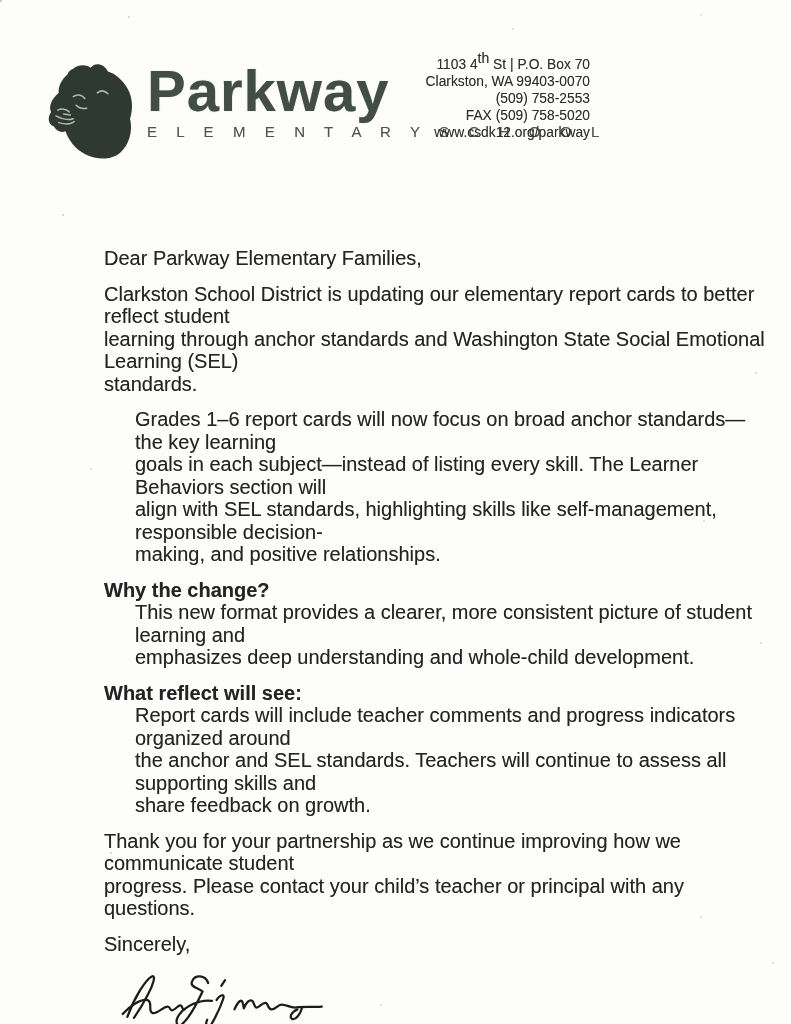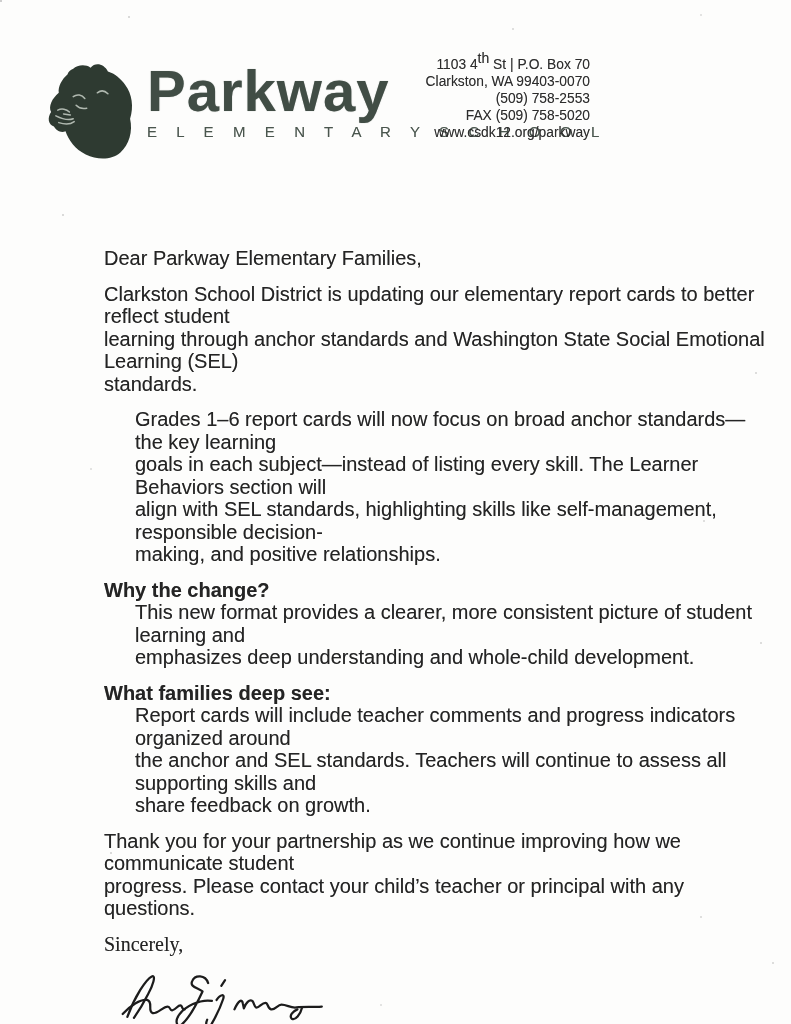--- a/index.html
+++ b/index.html
@@ -39,21 +39,21 @@
   .letter{
     position:absolute;left:104px;top:247px;width:665px;
     font-size:20px;line-height:22.5px;
     color:#242424;
     text-shadow:0 0 .4px rgba(0,0,0,.35);
   }
   .letter p{margin:0 0 13px 0;white-space:pre-line;}
   .letter .heading{font-weight:bold;}
   .section{margin:0 0 13px 0;}
   .section .body-lines{white-space:pre-line;margin-left:31px;}
-  .signoff{margin:0;font-family:Liberation Serif, serif;}
+  .signoff{margin:0;}
   .signature{display:block;margin:2px 0 0 8px;}
   .sig-name{margin:0;text-align:right;}
   
   .speckles{
     position:absolute;left:0;top:0;width:2px;height:2px;border-radius:50%;
     background:rgba(90,90,90,.38);
     box-shadow:
       128px 16px 0 rgba(100,100,100,.30),
       512px 28px 0 rgba(100,100,100,.25),
       700px 14px 0 rgba(100,100,100,.22),
@@ -134,21 +134,21 @@
 making, and positive relationships.</div>
     </div>
 
     <div class="section">
       <div class="heading">Why the change?</div>
       <div class="body-lines">This new format provides a clearer, more consistent picture of student learning and
 emphasizes deep understanding and whole-child development.</div>
     </div>
 
     <div class="section">
-      <div class="heading">What families deep see:</div>
+      <div class="heading">What reflect will see:</div>
       <div class="body-lines">Report cards will include teacher comments and progress indicators organized around
 the anchor and SEL standards. Teachers will continue to assess all supporting skills and
 share feedback on growth.</div>
     </div>
 
     <p>Thank you for your partnership as we continue improving how we communicate student
 progress. Please contact your child’s teacher or principal with any questions.</p>
 
     <p class="signoff">Sincerely,</p>
 

